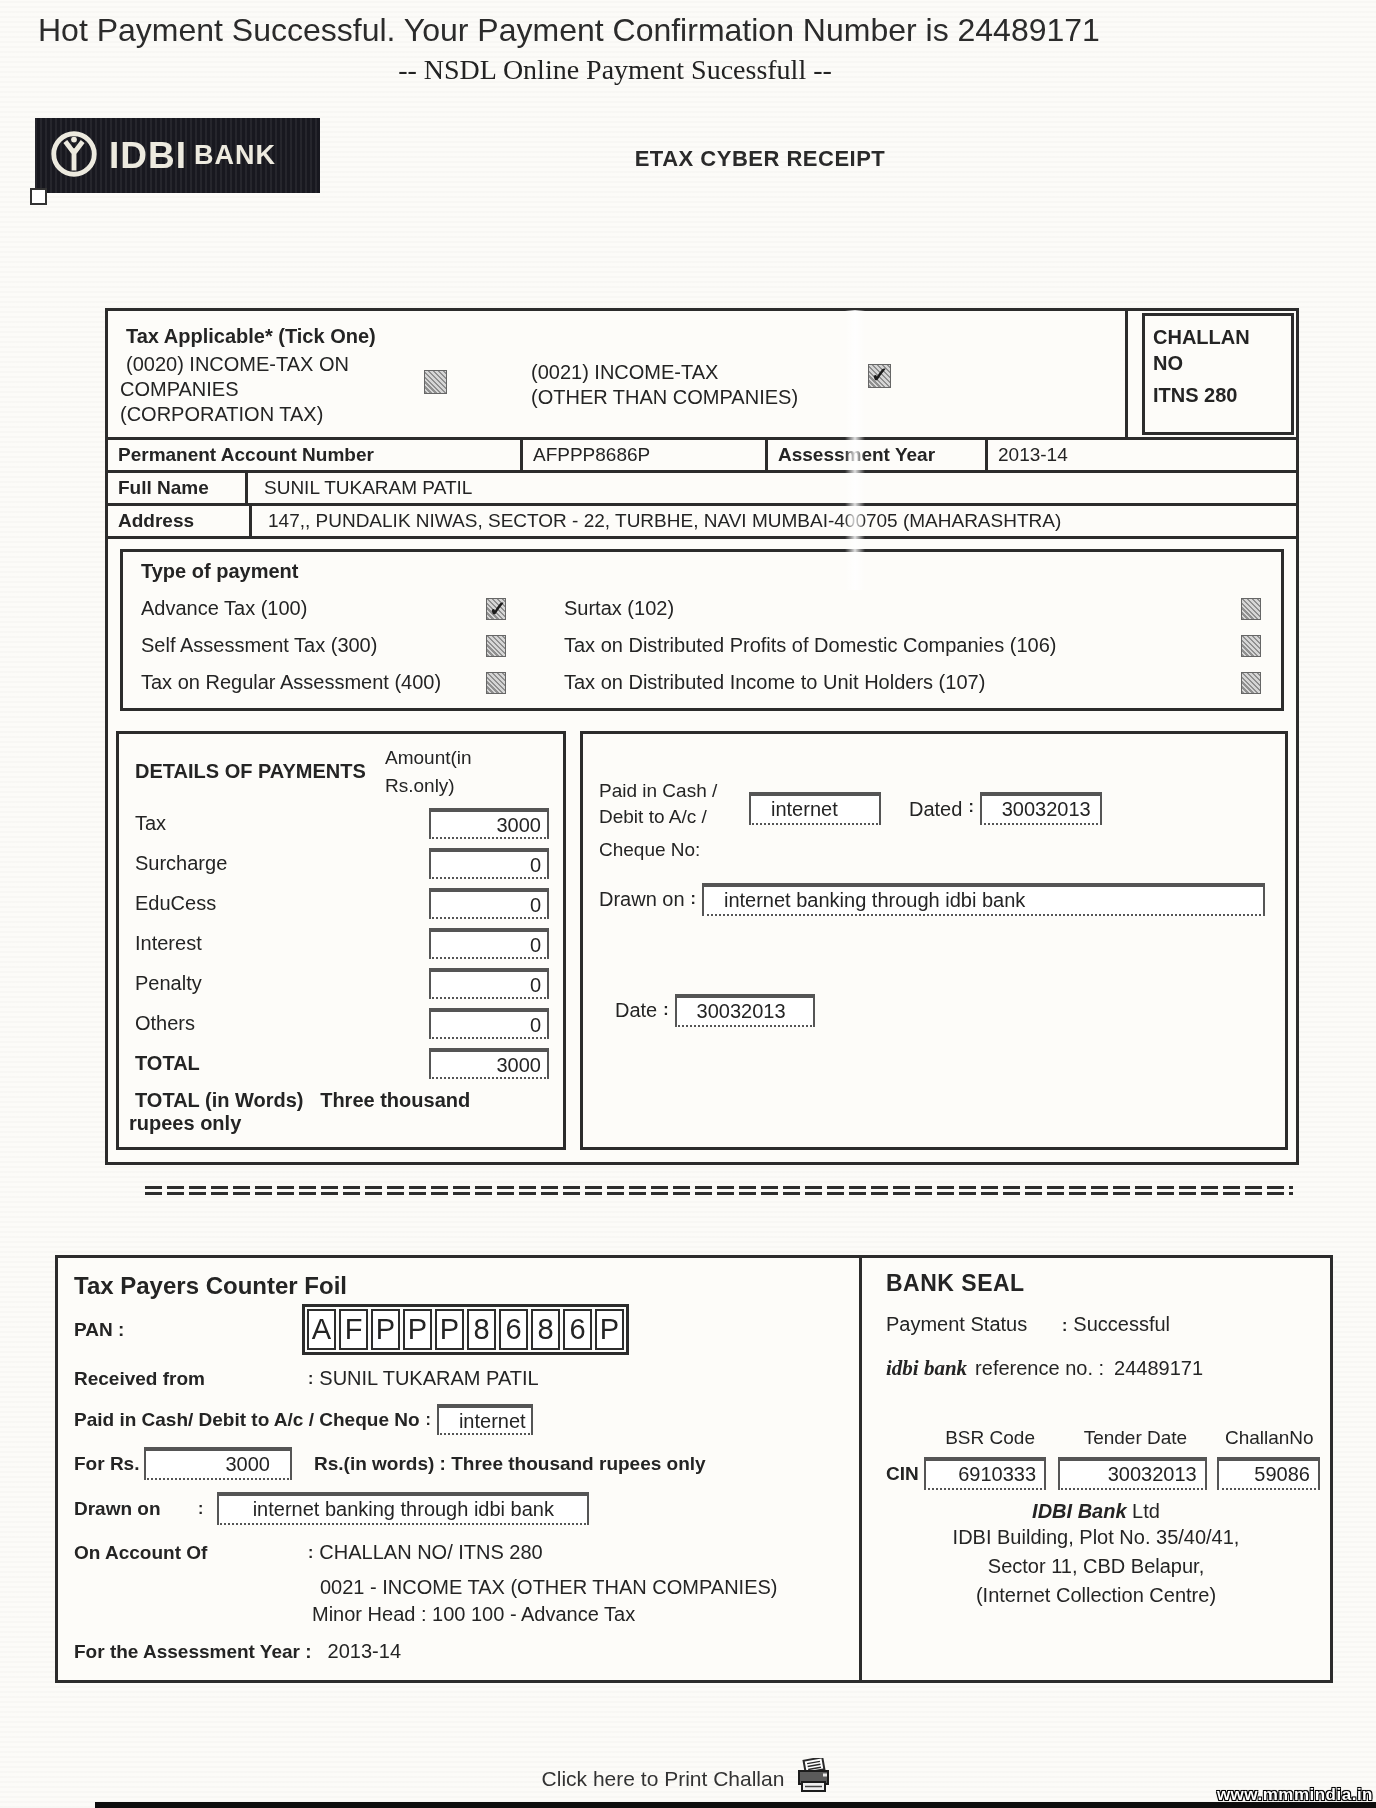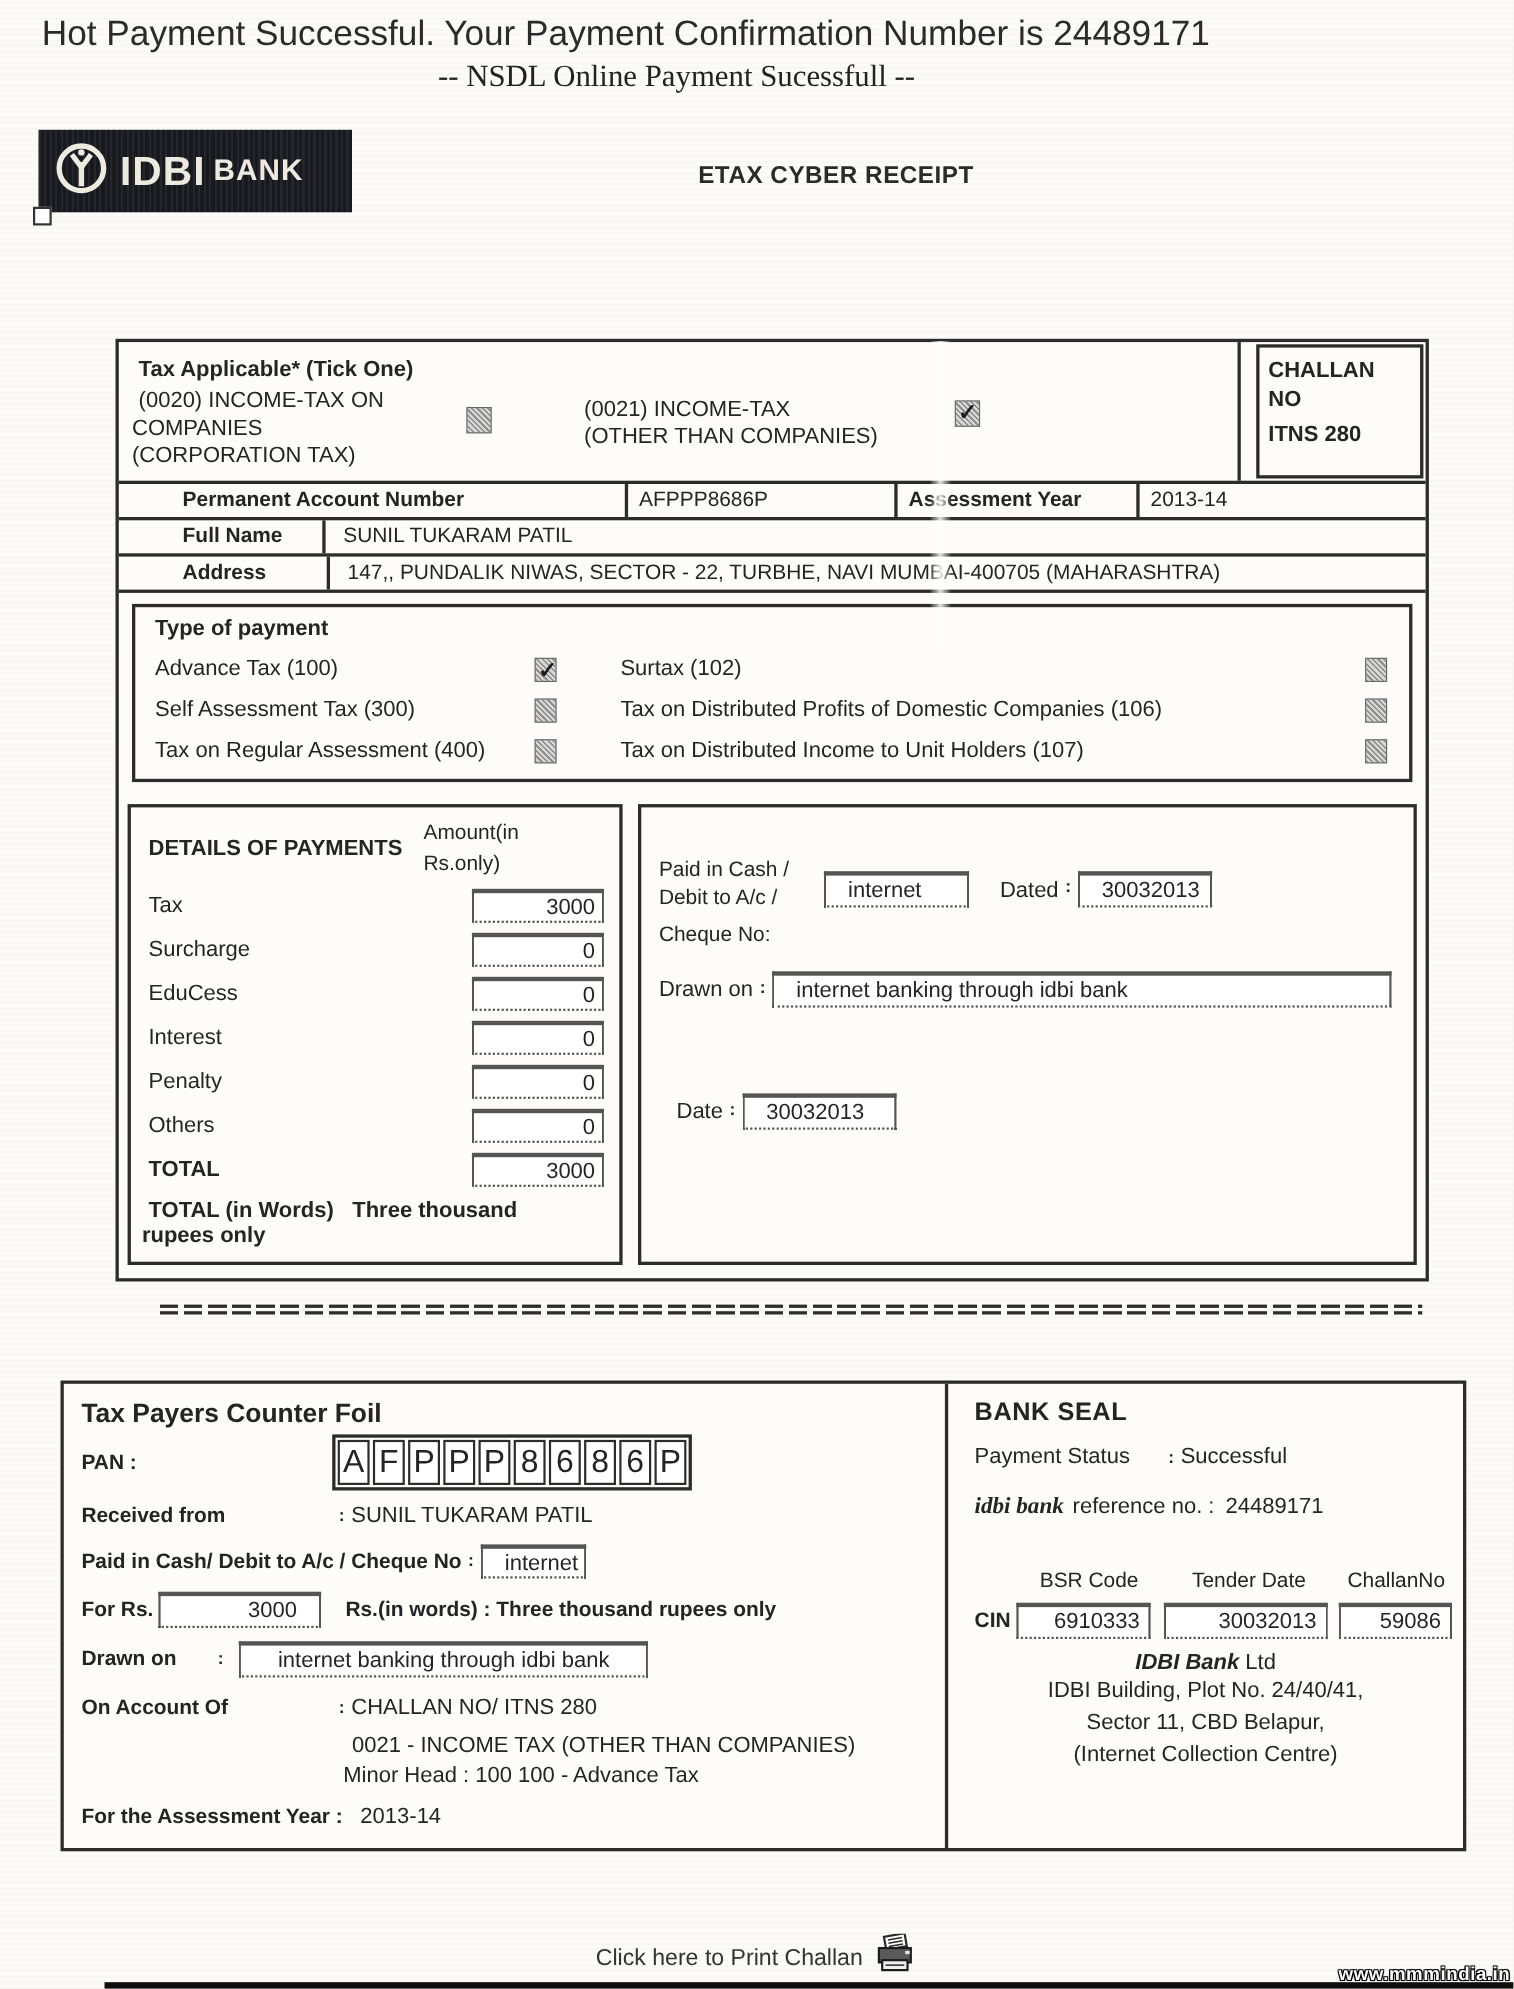--- a/index.html
+++ b/index.html
@@ -28,21 +28,21 @@
   .ta-title { font-size:20px; font-weight:bold; }
   .ta-opts { display:flex; margin-top:4px; }
   .ta-opt-text { font-size:20px; line-height:1.25; }
   .challan-no-cell { width:152px; border:3px solid #2c2c2c; margin:2px 2px 2px 0; padding:8px 4px 4px 8px;
                      font-size:20px; font-weight:bold; line-height:1.3; }
   .cb { position:relative; width:23px; height:24px; border:1px solid #666; flex:none;
         background:#cfcfcf;
         background-image:repeating-linear-gradient(45deg,#8f8f8f 0 1.5px,#d6d6d6 1.5px 3.5px),
                          repeating-linear-gradient(-45deg,rgba(90,90,90,.45) 0 1.5px,transparent 1.5px 3.5px); }
   .cb.checked::after { content:"\2713"; position:absolute; left:2px; top:-2px; font-size:21px; font-weight:bold; color:#1c1c1c; }
-  .grid-row { display:flex; border-bottom:3px solid #2c2c2c; align-items:stretch;padding-left:48px; }
+  .grid-row { display:flex; border-bottom:3px solid #2c2c2c; align-items:stretch; }
   .gcell { padding:4px 10px; font-size:19px; }
   .glabel { font-weight:bold; }
   .bR { border-right:3px solid #2c2c2c; }
   
   .ptype { margin:10px 12px; border:3px solid #2c2c2c; padding:8px 20px 14px 18px; }
   .ptype-title { font-size:20px; font-weight:bold; }
   .ptype-row { display:flex; align-items:center; margin-top:14px; }
   .ptype-l1 { width:345px; font-size:20px; }
   .ptype-l2 { flex:1; font-size:20px; margin-left:58px; }
   .ptype-row .cb { width:20px; height:22px; }
@@ -343,21 +343,21 @@
         <span style="font-size:19px; font-weight:bold; width:40px;">CIN</span>
         <div class="bs-box" style="width:128px;">6910333</div>
         <div class="bs-box" style="width:156px; margin-left:12px;">30032013</div>
         <div class="bs-box" style="width:108px; margin-left:10px;">59086</div>
       </div>
       <div class="bs-bank">
         <span style="font-weight:bold; font-style:italic;">IDBI Bank</span>
         <span>Ltd</span>
       </div>
       <div class="bs-addr">
-        <span style="display:block">IDBI Building, Plot No. 24/40/41,</span>
+        <span style="display:block">IDBI Building, Plot No. 35/40/41,</span>
         <span style="display:block">Sector 11, CBD Belapur,</span>
         <span style="display:block">(Internet Collection Centre)</span>
       </div>
     </div>
   </div>
 
   <div class="printrow">
     <span class="txt">Click here to Print Challan</span>
     <span>
       <svg width="40" height="38" viewBox="0 0 40 38">

